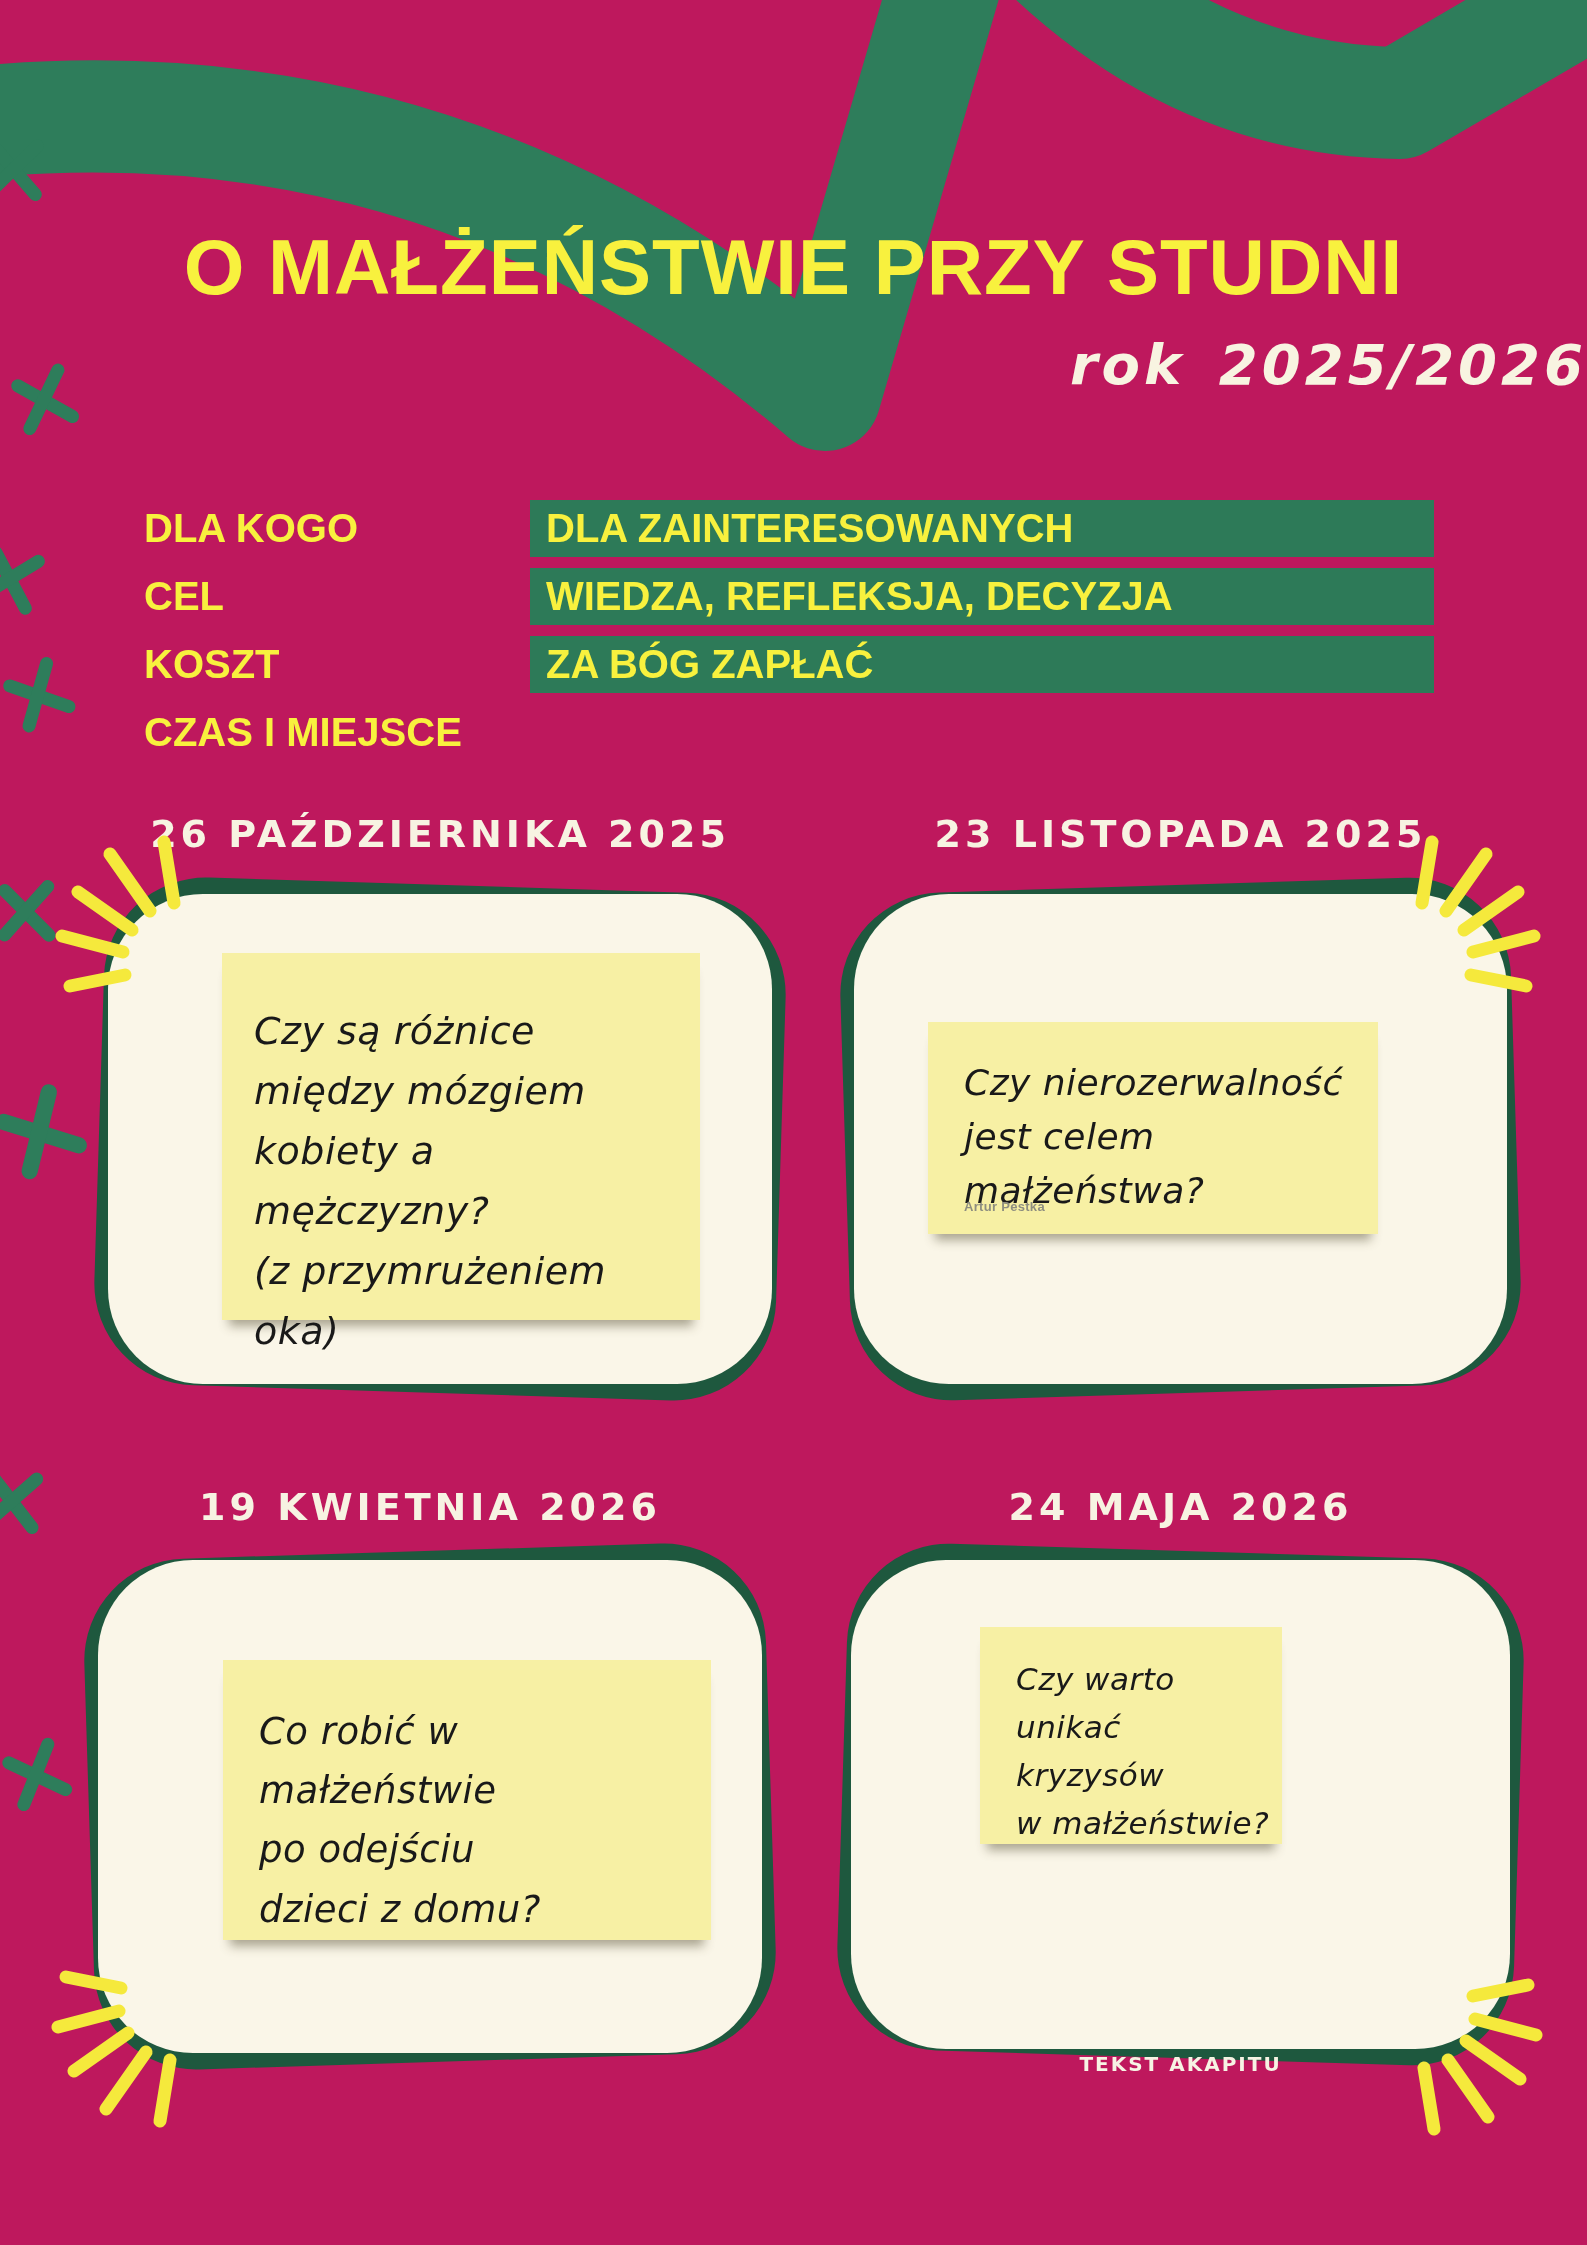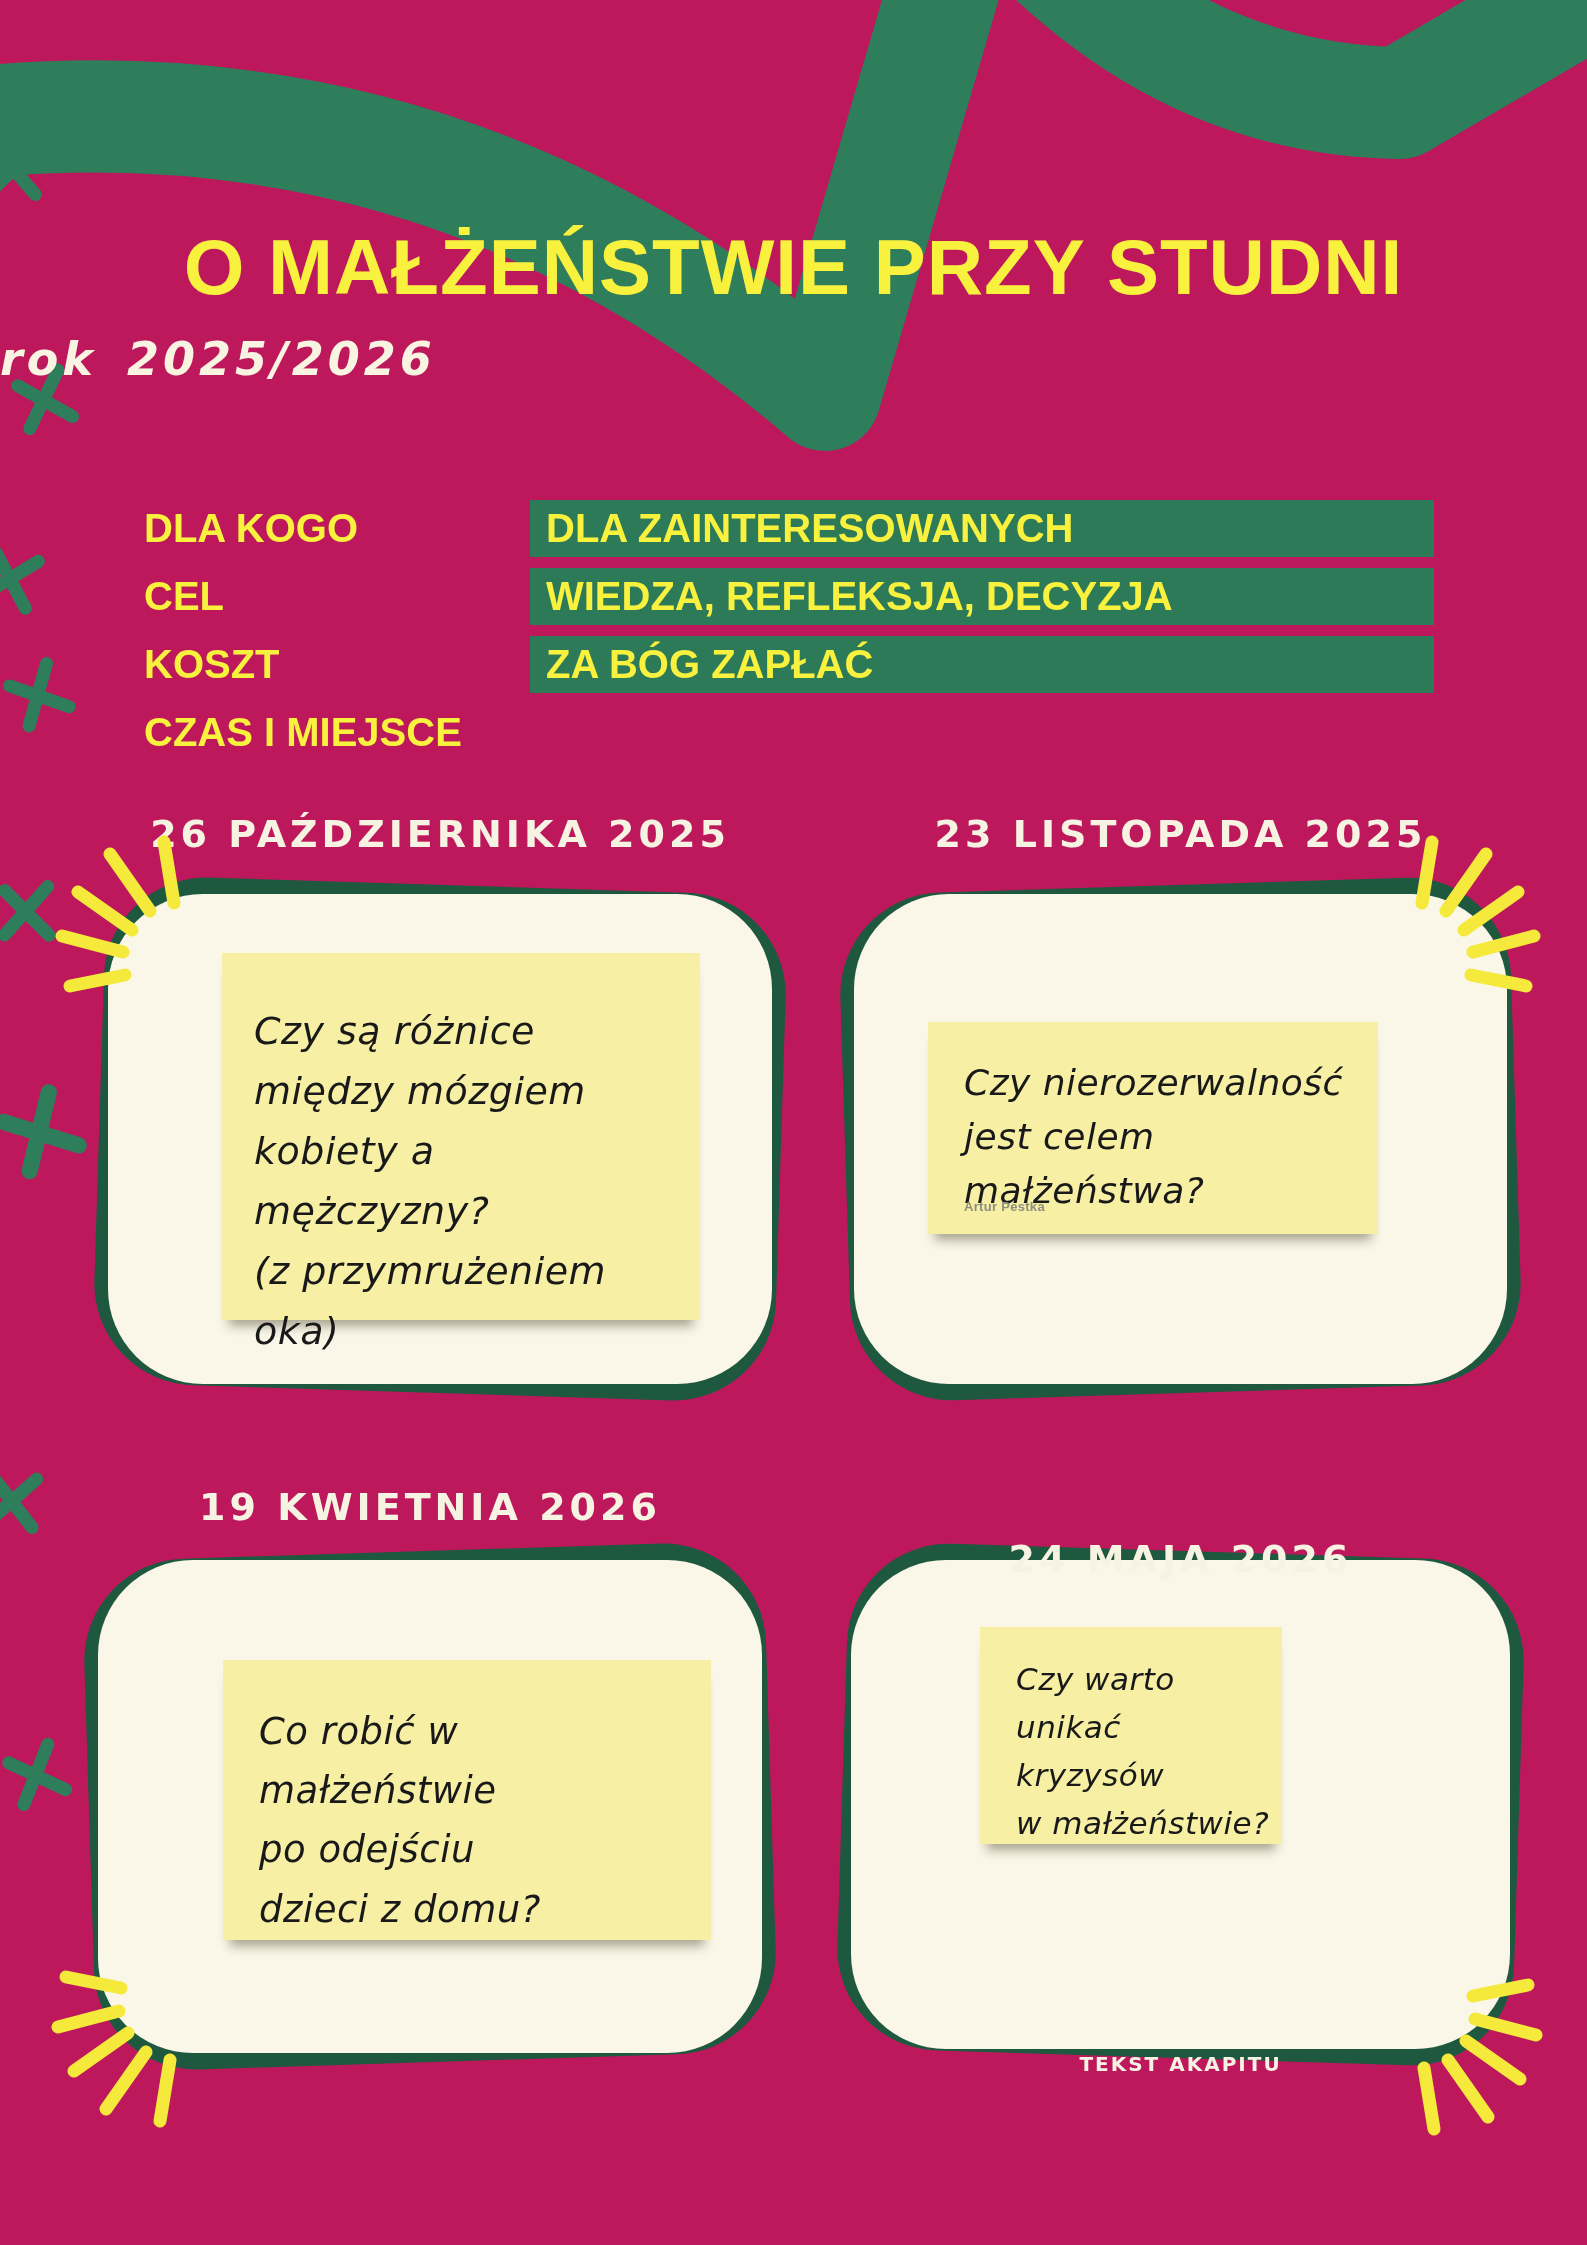--- a/index.html
+++ b/index.html
@@ -16,24 +16,24 @@
   .xmark{position:absolute;z-index:0;}
   
   .title{
     position:absolute;left:0;top:222px;width:100%;
     text-align:center;
     font-size:78px;font-weight:700;letter-spacing:1px;
     color:#F8F13E;z-index:2;
   }
   .subtitle{
     position:absolute;left:0;top:332px;width:100%;
-    text-align:left;
+    text-align:right;
     font-family:"DejaVu Sans", sans-serif;
     font-style:italic;font-weight:700;
-    font-size:46px;letter-spacing:4px;word-spacing:10px;
+    font-size:56px;letter-spacing:4px;word-spacing:10px;
     color:#F8F4E1;z-index:2;
   }
   
   .info-table{
     position:absolute;left:144px;top:500px;width:1290px;
     display:grid;grid-template-columns:386px 1fr;
     grid-auto-rows:57px;row-gap:11px;z-index:2;
   }
   .info-label{
     color:#F8F13E;font-weight:700;font-size:40px;
@@ -176,21 +176,21 @@
       <div class="note note-1">
         <div class="note-text">Czy są różnice
 między mózgiem
 kobiety a mężczyzny?
 (z przymrużeniem oka)</div>
       </div>
     </div>
   </div>
 
   <div class="session-date" style="left:98px;top:1485px;width:664px">19 KWIETNIA 2026</div>
-  <div class="session-date" style="left:851px;top:1537px;width:659px">24 MAJA 2026</div>
+  <div class="session-date" style="left:851px;top:1485px;width:659px">24 MAJA 2026</div>
 
   <div class="card" style="left:98px;top:1560px;width:664px;height:493px">
     <div class="card-shadow rot-b"></div>
     <div class="card-body">
       <div class="note note-3">
         <div class="note-text">Co robić w małżeństwie
 po odejściu
 dzieci z domu?</div>
       </div>
     </div>

